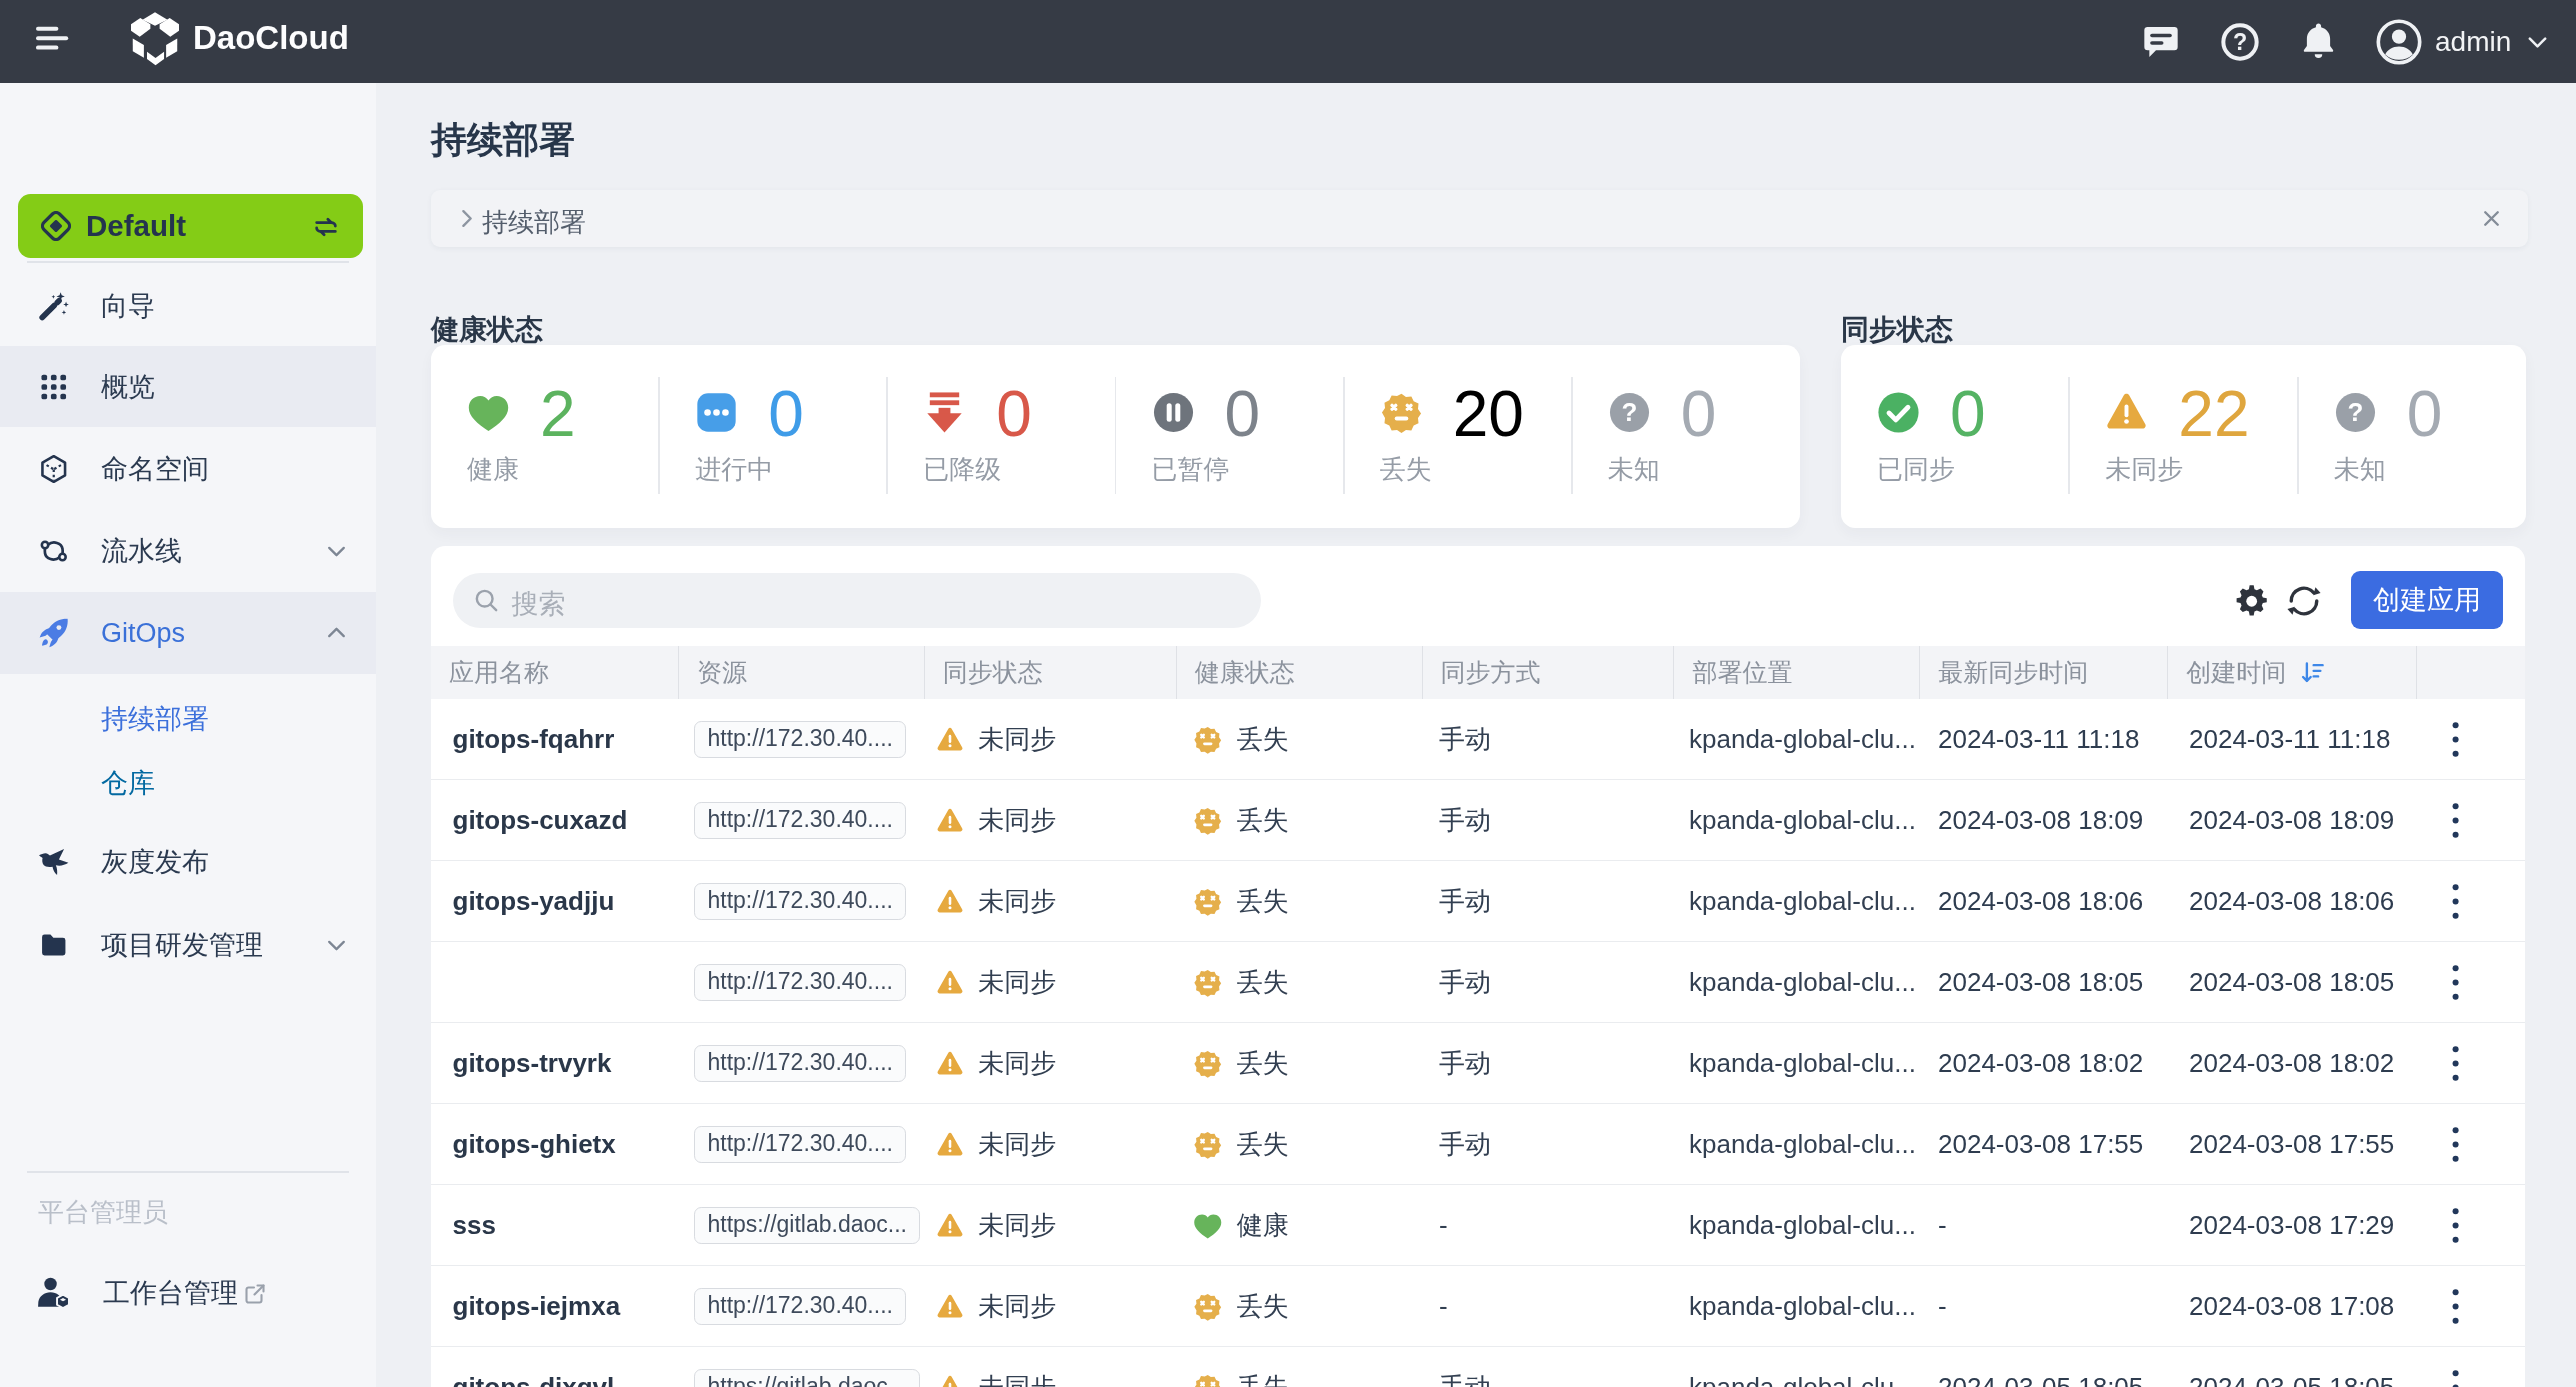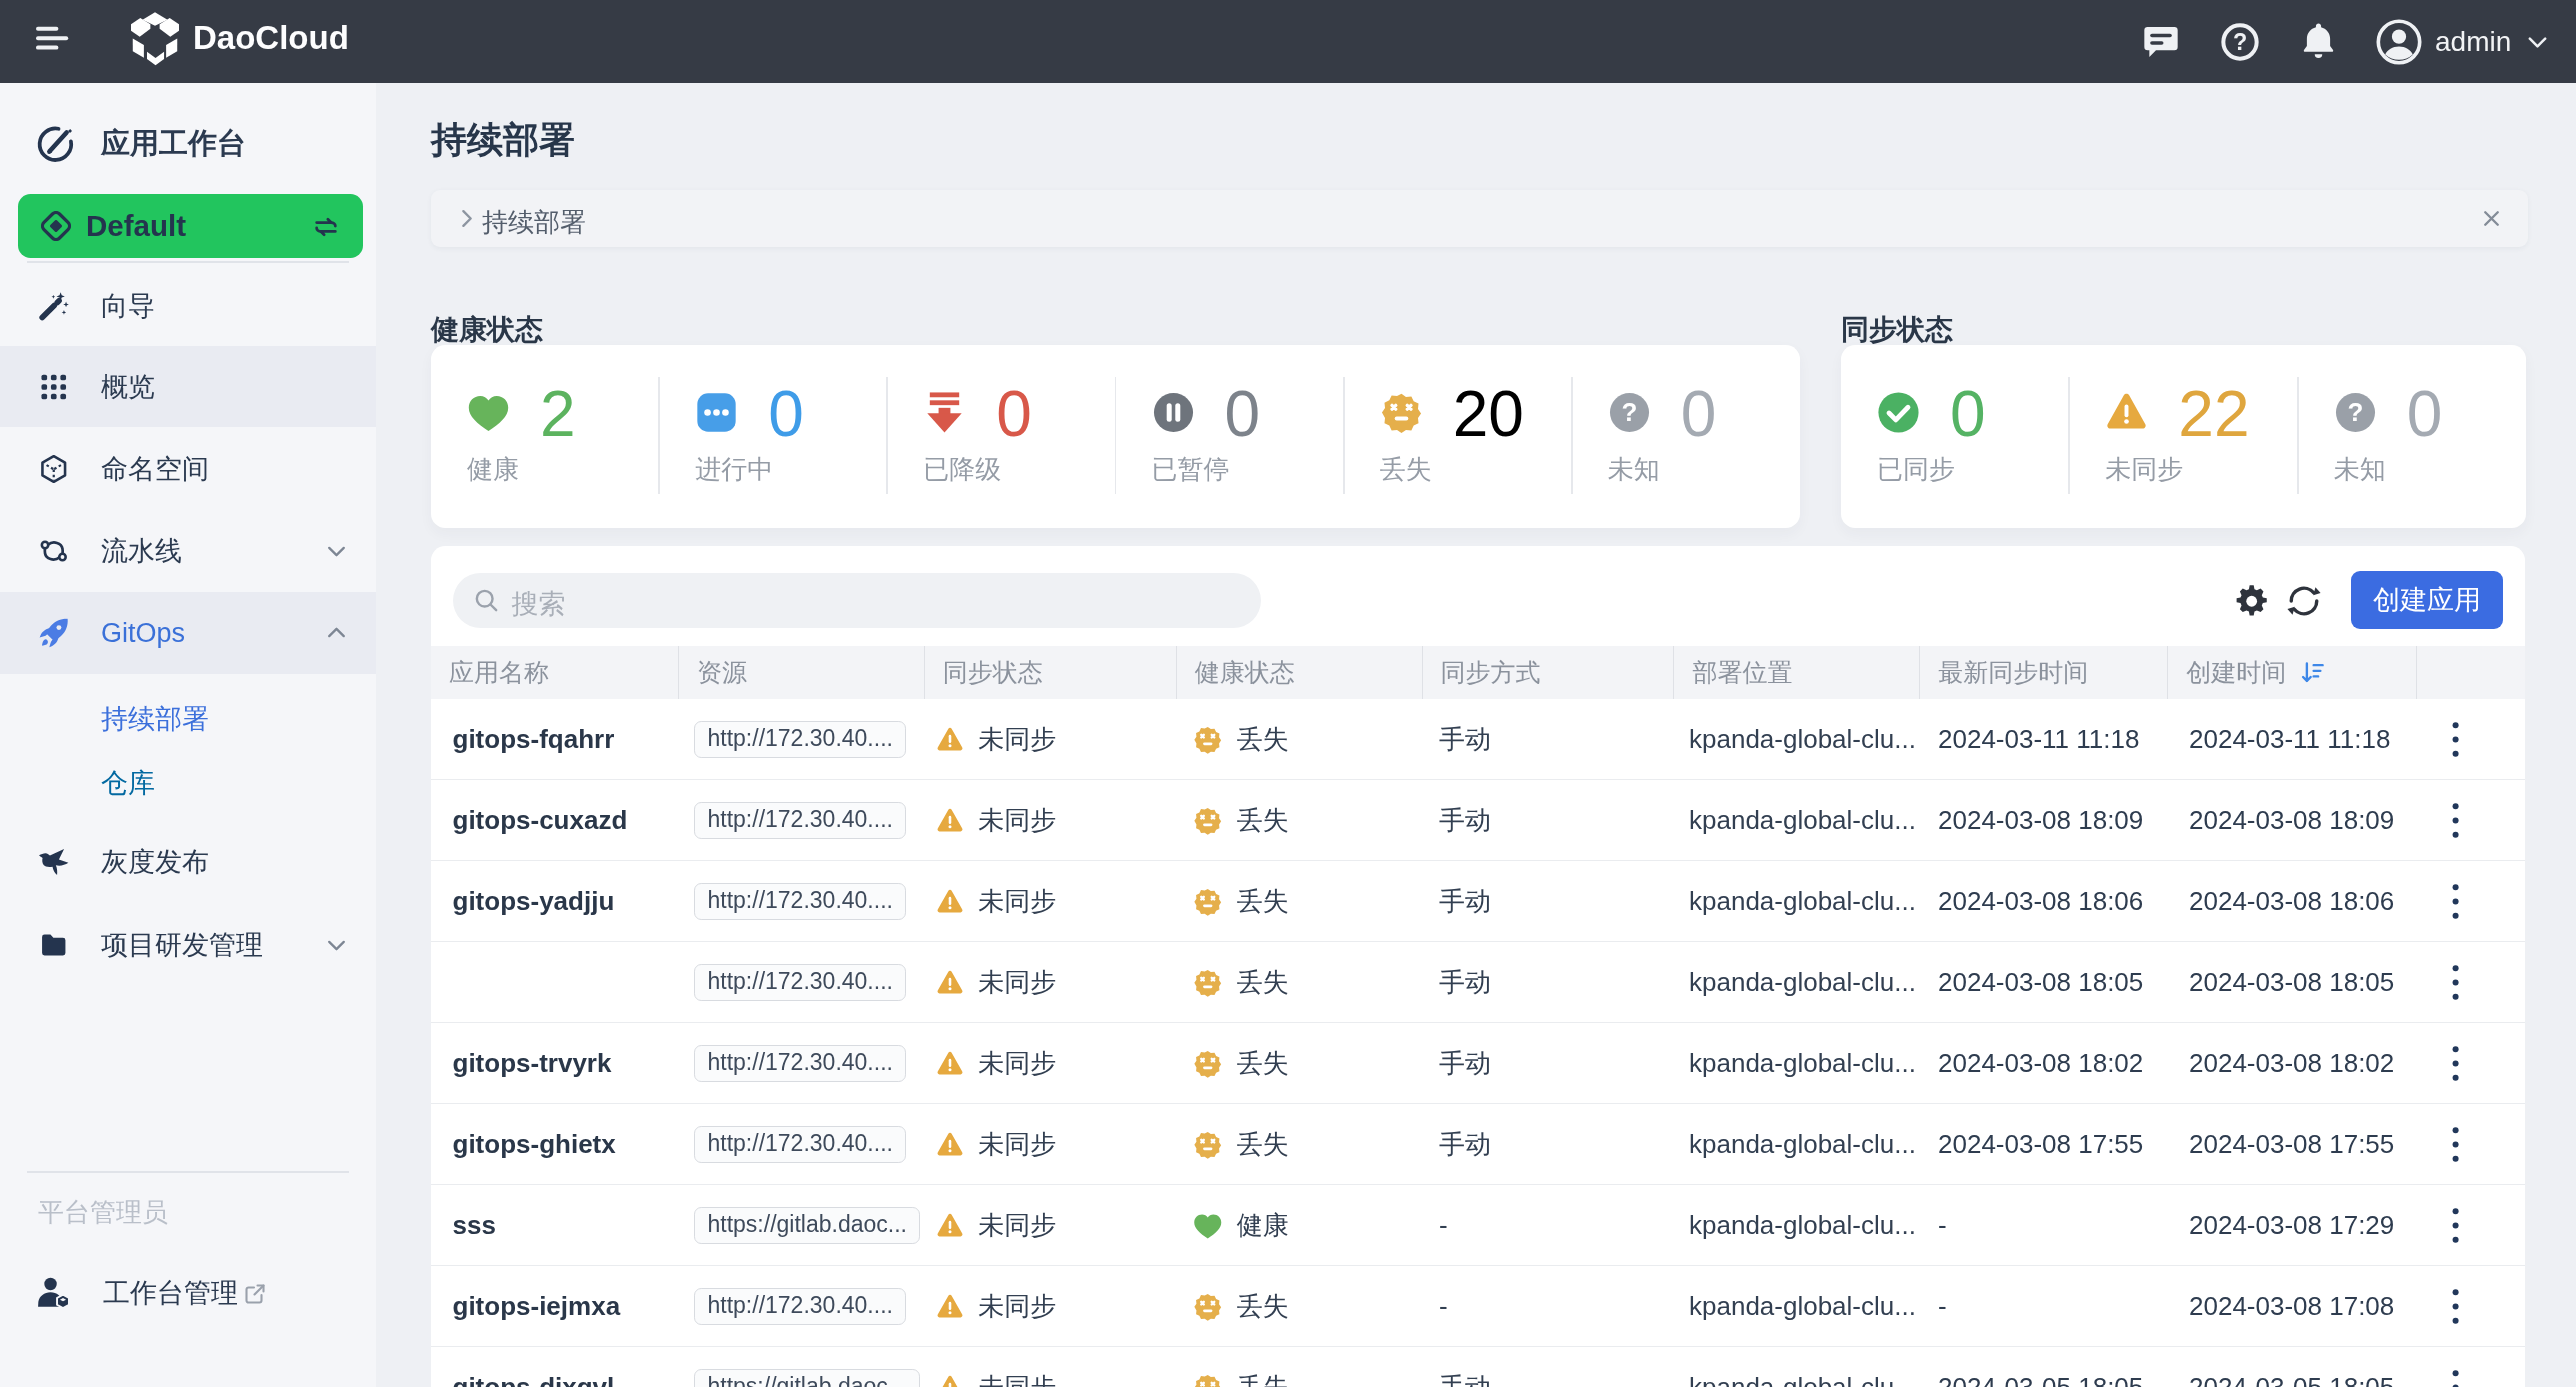--- a/index.html
+++ b/index.html
@@ -92,31 +92,22 @@
     <path fill="#eff1f4" d="M12 14.3c3.3 0 6.1 1.7 7.2 4.2a10.75 10.75 0 0 1-14.4 0c1.1-2.5 3.9-4.2 7.2-4.2z"></path>
   </svg>
   <div class="tb-admin">admin</div>
   <svg class="abs" style="left:2526px;top:31px" width="23" height="23" viewBox="0 0 24 24">
     <polyline points="4,8 12,16 20,8" fill="none" stroke="#eff1f4" stroke-width="2.6" stroke-linecap="round" stroke-linejoin="round"></polyline>
   </svg>
 </div>
 
 <div class="sidebar">
 
-  <div class="mi" style="top:19.7px">
-    <svg class="ic" style="width:43px;height:43px;left:34px" viewBox="0 0 24 24">
-      <path d="M20.6 10.5a8.8 8.8 0 1 1-6.9-7" fill="none" stroke="#24344e" stroke-width="2.1" stroke-linecap="round"></path>
-      <path d="M8.6 16.2 18.2 5.6" stroke="#24344e" stroke-width="2.6" stroke-linecap="round"></path>
-      <path d="M19.0 4.7l1.2-1.1 1 1.1-1.1 1.1z" fill="#24344e"></path>
-      <path d="M8.3 14.9l-.7 2.6 2.6-.8z" fill="#24344e"></path>
-    </svg>
-    <div class="txt" style="left:101px;font-size:29px;font-weight:bold">应用工作台</div>
-  </div>
-
-  <div class="abs" style="left:18px;top:111px;width:345px;height:64px;background:#22c55e;border-radius:12.5px">
+
+  <div class="abs" style="left:18px;top:111px;width:345px;height:64px;background:#84cc16;border-radius:12.5px">
     <svg class="abs" style="left:23px;top:17px" width="30" height="30" viewBox="0 0 24 24">
       <g transform="rotate(45 12 12)">
         <rect x="3.2" y="3.2" width="17.6" height="17.6" rx="4" fill="none" stroke="#24344e" stroke-width="2.6"></rect>
         <rect x="8.3" y="8.3" width="7.4" height="7.4" rx="1" fill="#24344e"></rect>
       </g>
     </svg>
     <div class="abs" style="left:68px;top:15px;font-size:29.5px;font-weight:bold;color:#24344e">Default</div>
     <svg class="abs" style="left:294px;top:19px" width="28" height="28" viewBox="0 0 24 24">
       <path d="M4 8.2h12.4l-2.8-2.8" fill="none" stroke="#24344e" stroke-width="2.4" stroke-linecap="round" stroke-linejoin="round"></path>
       <path d="M20 8.2v0" stroke="#24344e"></path>

